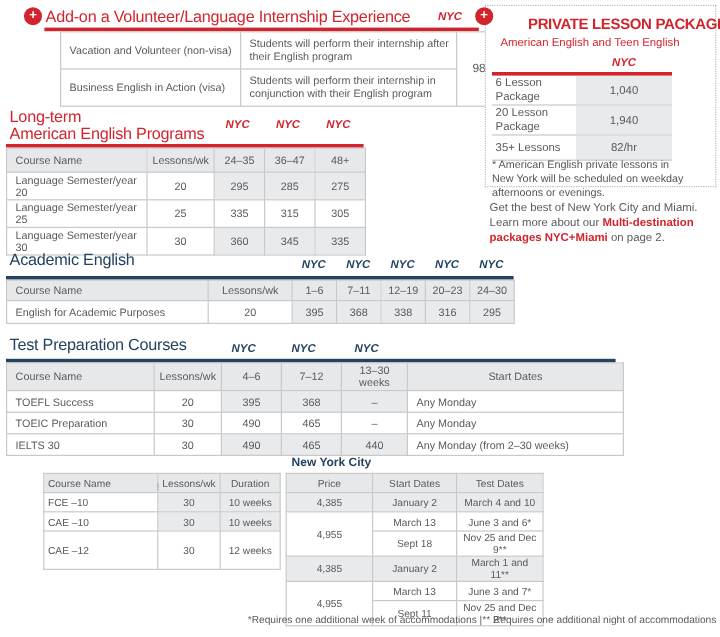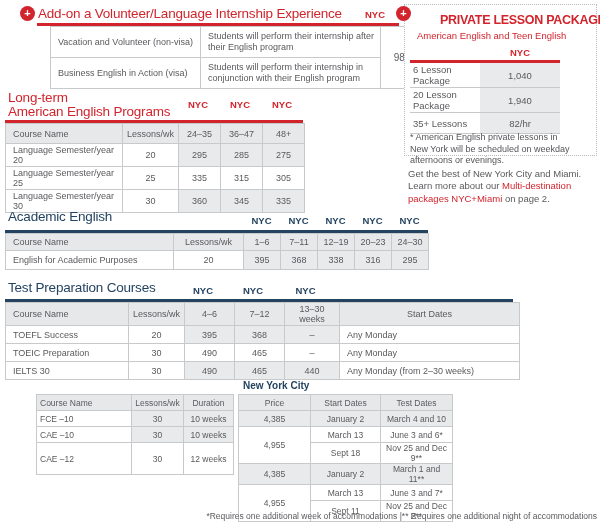--- a/index.html
+++ b/index.html
@@ -17,21 +17,21 @@
     width:600px;height:531px;
     background:#ffffff;
     font-family:"Liberation Sans","DejaVu Sans",sans-serif;
     color:var(--txt);
     overflow:hidden;
   }
   .abs{position:absolute;}
   .sec-title{font-size:13.5px;letter-spacing:-0.2px;line-height:1.05;white-space:nowrap;}
   .red{color:var(--red);}
   .navy{color:var(--navy);}
-  .nyc{position:absolute;font-weight:700;font-size:9.5px;text-align:center;letter-spacing:0;}
+  .nyc{position:absolute;font-weight:700;font-size:9.5px;text-align:center;letter-spacing:0;font-style:italic;}
   .rule{position:absolute;height:3px;}
   .rule.r{background:var(--red);}
   .rule.n{background:var(--navy);}
   .badge{
     position:absolute;width:15px;height:15px;border-radius:50%;
     background:var(--red);color:#fff;font-size:11px;font-weight:700;
     display:flex;align-items:center;justify-content:center;line-height:1;
   }
   table{border-collapse:collapse;table-layout:fixed;}
   td{
@@ -65,21 +65,21 @@
     position:absolute;left:404px;top:4px;width:193px;height:152px;
     border:1px dotted #b9babd;background:#fff;
   }
   .pv-title{font-size:12.5px;font-weight:700;color:var(--red);letter-spacing:-0.3px;white-space:nowrap;}
   .pv-sub{font-size:9.5px;color:var(--red);white-space:nowrap;}
   .pv-tbl{width:150px;}
   .pv-tbl td{border:none;border-bottom:1px solid var(--border);font-size:9.5px;}
   .pv-tbl tr{height:21px;}
   .note{font-size:9px;line-height:1.3;color:#55565a;}
   .promo{font-size:9.5px;line-height:1.3;color:var(--txt);}
-  .promo b{color:var(--red);font-weight:400;text-align:right;}
+  .promo b{color:var(--red);font-weight:700;text-align:right;}
   .footnote{font-size:8.5px;color:var(--txt);}
 </style>
 </head>
 <body>
 
 <div class="badge" style="left:20px;top:6px;">+</div>
 <div class="abs sec-title red" style="left:38px;top:7px;">Add-on a Volunteer/Language Internship Experience</div>
 <div class="nyc red" style="left:353px;top:9px;width:44px;">NYC</div>
 <div class="rule r" style="left:37px;top:23px;width:362px;"></div>
 <div class="abs" style="left:26px;top:26px;margin-left:24px;">

